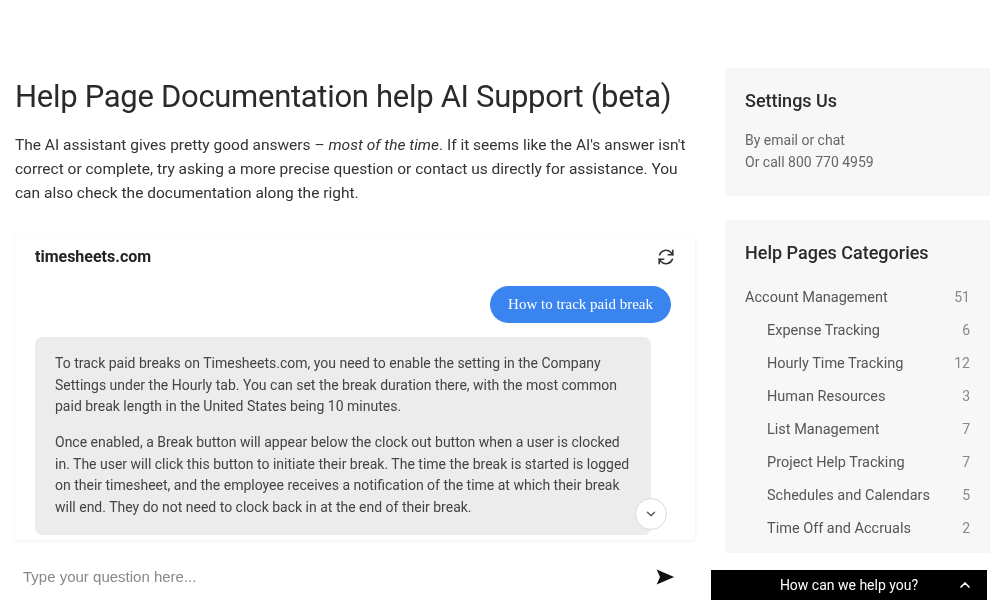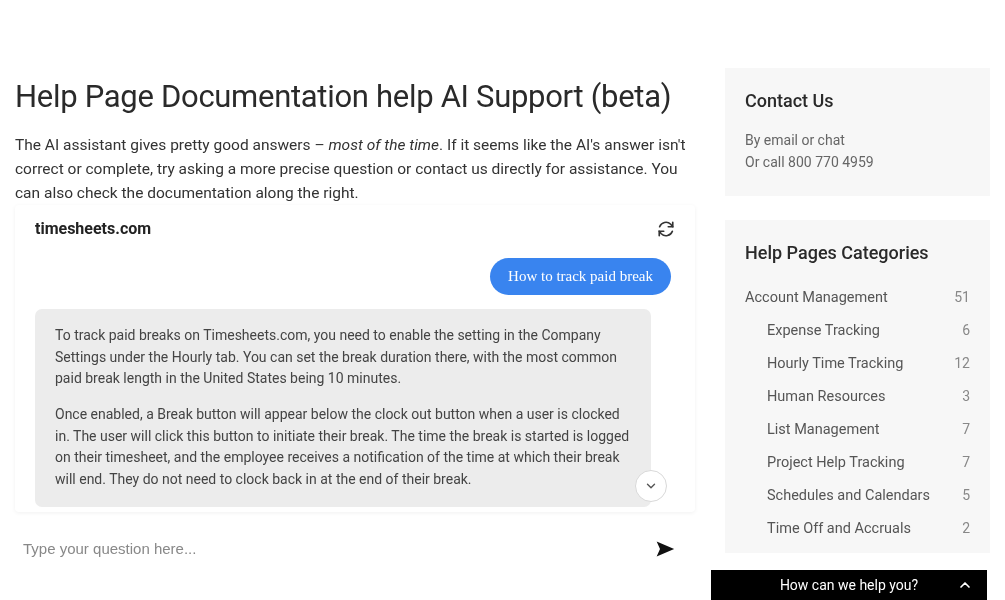--- a/index.html
+++ b/index.html
@@ -27,20 +27,21 @@
     font-size: 31px;
     font-weight: 400;
     color: #2a2a2a;
     margin-bottom: 18px;
     letter-spacing: -0.3px;
   }
   .intro {
     font-size: 15.5px;
     line-height: 1.55;
     color: #333;
+    margin-bottom: 28px;
   }
   .intro em { font-style: italic; }
   .chat-card {
     border-radius: 4px;
     background: #fff;
     box-shadow: 0 1px 4px rgba(0,0,0,0.06);
     position: relative;
   }
   .chat-header {
     display: flex;
@@ -204,21 +205,21 @@
     <div class="chat-input-row">
       <input class="chat-input" type="text" placeholder="Type your question here..." style="">
       <svg class="send-icon" viewBox="0 0 24 24" fill="#111">
           <path d="M2 21l21-9L2 3l4 9-4 9z"></path>
         </svg>
     </div>
   </div>
 
   <div class="sidebar">
     <div class="side-card">
-      <h2>Contact Us</h2>
+      <h2>Settings Us</h2>
       <div class="contact-text">
         <div>By email or chat</div>
         <div>Or call 800 770 4959</div>
       </div>
     </div>
 
     <div class="side-card" style="padding-bottom:8px;">
       <h2>Help Pages Categories</h2>
       <ul class="cat-list">
           <li>

